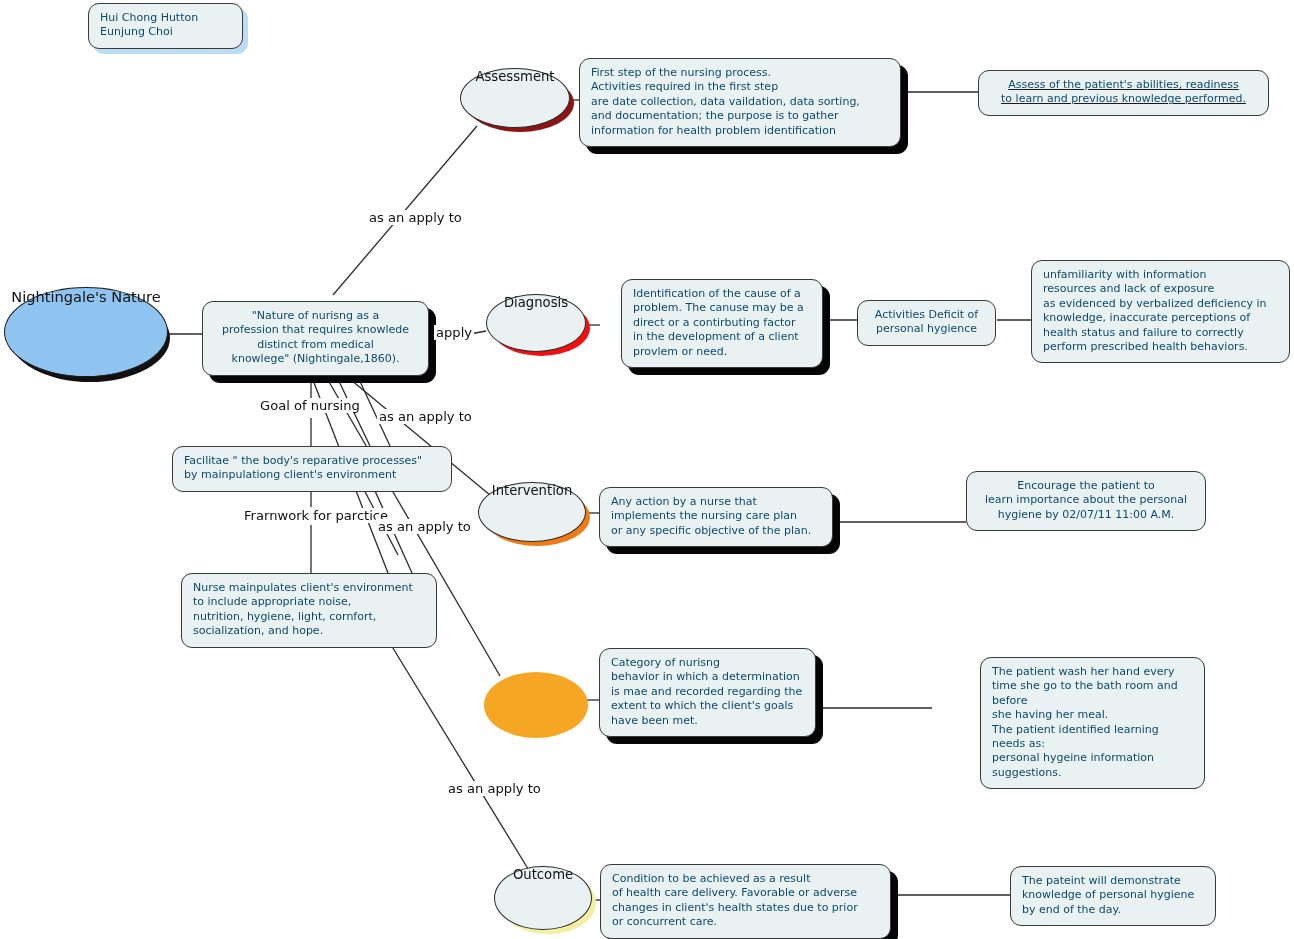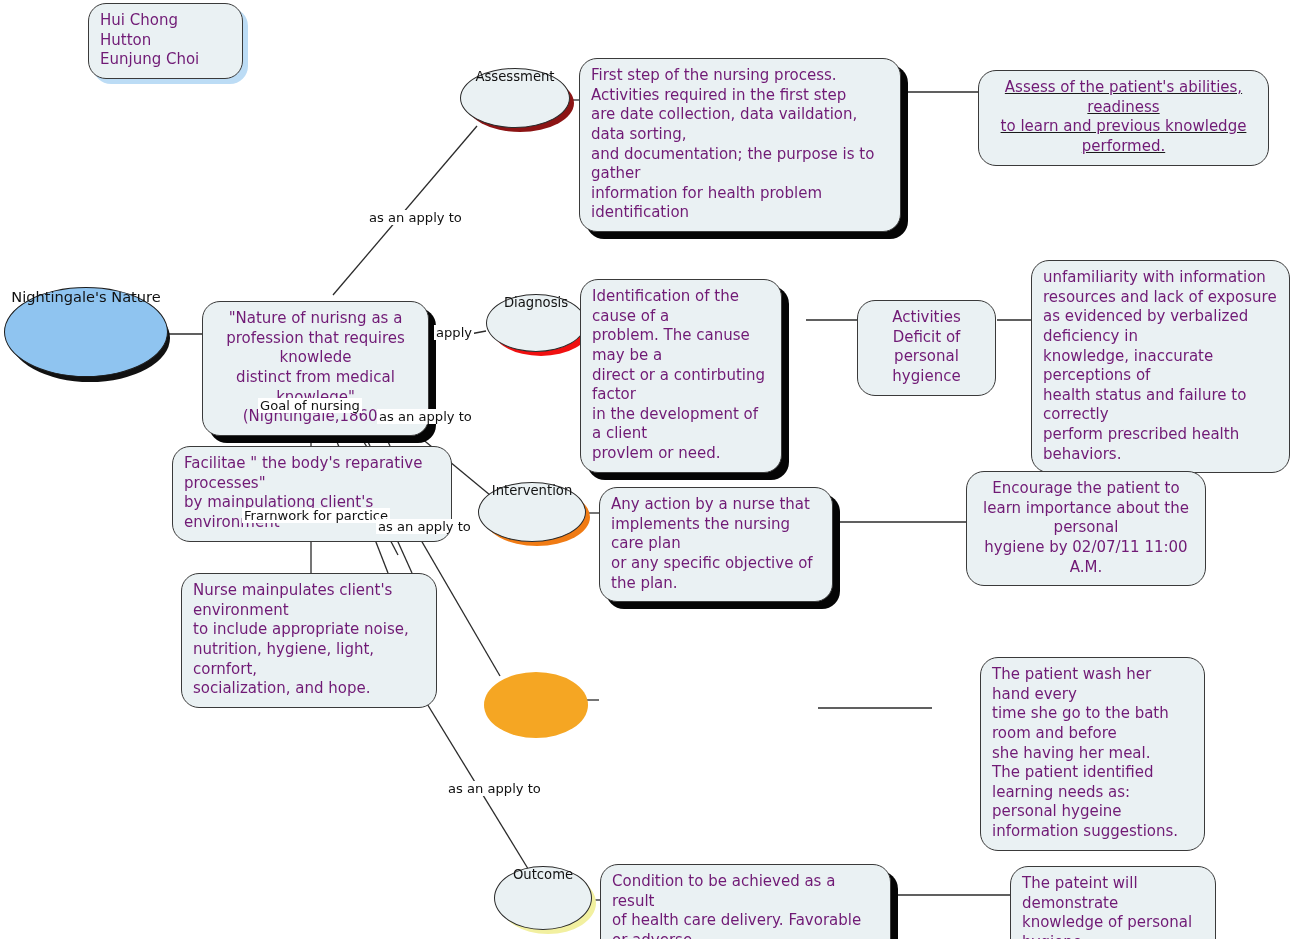--- a/index.html
+++ b/index.html
@@ -31,25 +31,25 @@
   .node {
     position: absolute;
     z-index: 3;
     box-sizing: border-box;
   }
 
   
   .box {
     background: #eaf1f3;
     border: 1.4px solid #3a3a3a;
-    border-radius: 18px;
+    border-radius: 11px;
     padding: 7px 11px 8px 11px;
-    font-size: 15px;
+    font-size: 11px;
     line-height: 1.31;
-    color: #701a75;
+    color: #0c4a6e;
     white-space: pre-line;
     box-sizing: border-box;
   }
   .box.shadow-black {
     box-shadow: 7px 7px 0 0 #050505;
   }
   .box.shadow-blue {
     box-shadow: 5px 5px 0 0 #bcdcf5;
   }
   .box.plain { box-shadow: none; }
@@ -208,21 +208,21 @@
 to learn and previous knowledge performed.</div>
   </div>
 
   <div class="ellipse-wrap" style="left:486px; top:294px; width:106px; height:64px;">
     <div class="ellipse-shadow" style="left:6px; top:6px; width:98px; height:56px; background:#f01010;"></div>
     <div class="ellipse" style="width:100px; height:58px;">
       <span>Diagnosis</span>
     </div>
   </div>
 
-  <div class="node" style="left:580px; top:279px; width:202px;">
+  <div class="node" style="left:621px; top:279px; width:202px;">
     <div class="box shadow-black">Identification of the cause of a
 problem. The canuse may be a
 direct or a contirbuting factor
 in the development of a client
 provlem or need.</div>
   </div>
 
   <div class="node" style="left:857px; top:300px; width:139px;">
     <div class="box plain center-align">Activities Deficit of
 personal hygience</div>
@@ -253,20 +253,27 @@
   <div class="node" style="left:966px; top:471px; width:240px;">
     <div class="box plain center-align">Encourage the patient to
 learn importance about the personal
 hygiene by 02/07/11 11:00 A.M.</div>
   </div>
 
   <div class="ellipse-wrap" style="left:478px; top:666px; width:112px; height:74px;">
     <div class="ellipse-shadow" style="left:6px; top:6px; width:104px; height:66px; background:#f5a623;"></div>
   </div>
 
+  <div class="node" style="left:599px; top:648px; width:217px;">
+    <div class="box shadow-black">Category of nurisng
+behavior in which a determination
+is mae and recorded regarding the
+extent to which the client's goals
+have been met.</div>
+  </div>
 
   <div class="node" style="left:932px; top:657px; width:273px;padding-left:48px;">
     <div class="box plain">The patient wash her hand every
 time she go to the bath room and before
 she having her meal.
 The patient identified learning needs as:
 personal hygeine information suggestions.</div>
   </div>
 
   <div class="ellipse-wrap" style="left:494px; top:866px; width:104px; height:70px;">

